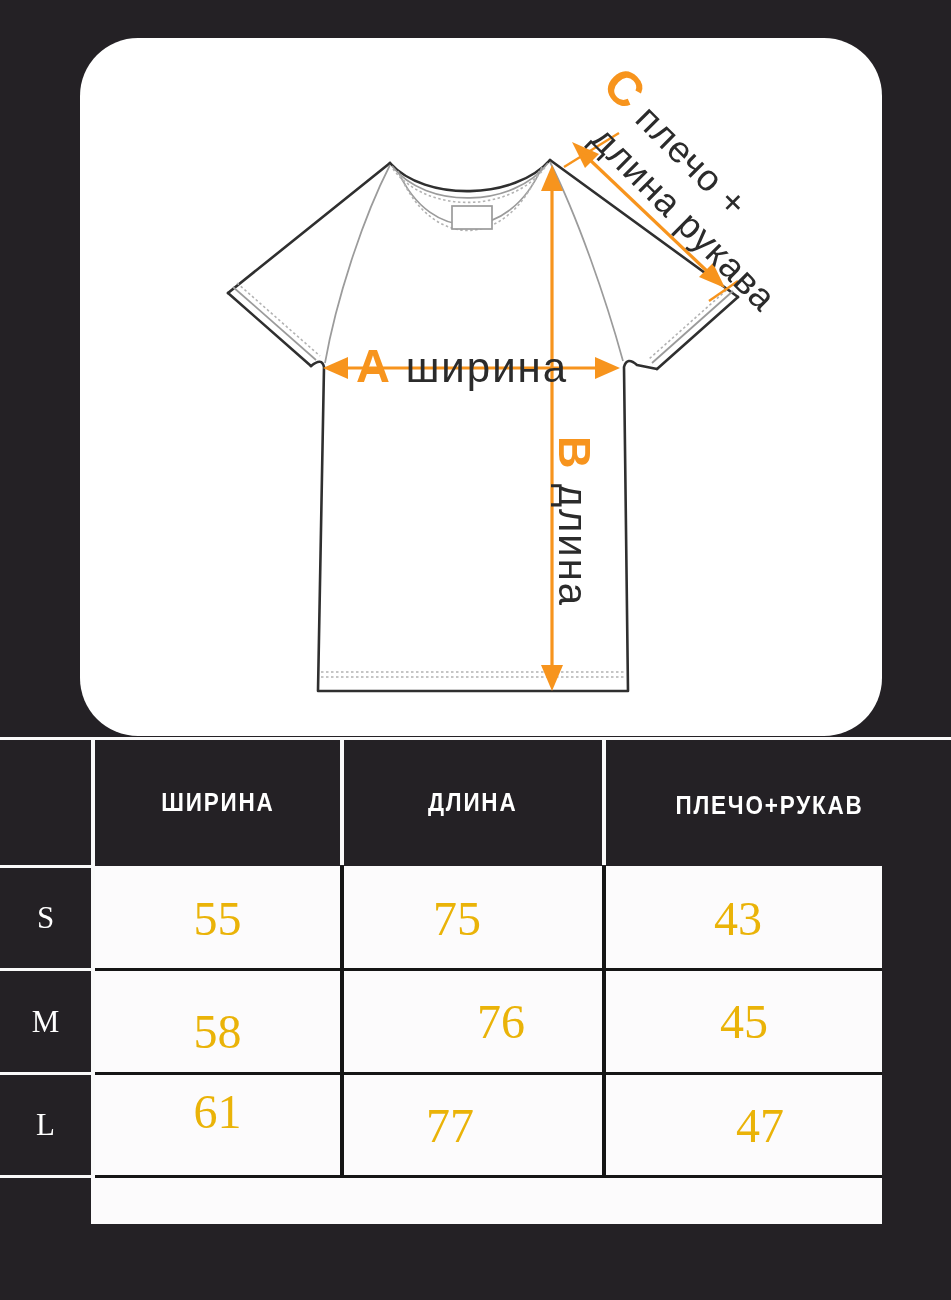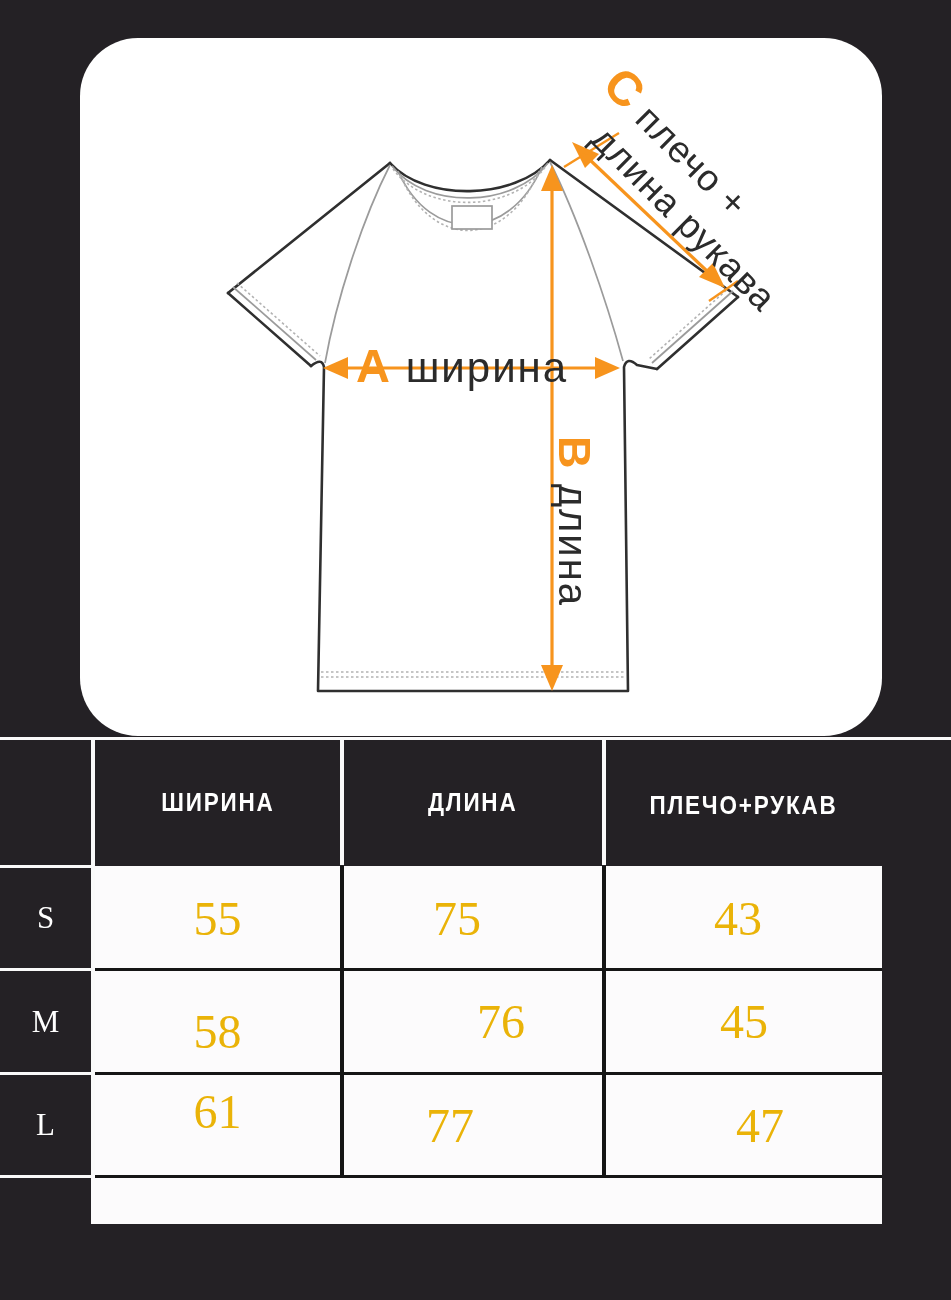--- a/index.html
+++ b/index.html
@@ -149,21 +149,21 @@
     <div class="blackline" style="left:95px;top:1175px;width:787px;height:3px;"></div>
     <div class="blackline" style="left:340px;top:866px;width:4px;height:309px;"></div>
     <div class="blackline" style="left:602px;top:866px;width:4px;height:309px;"></div>
 
     <div class="cell hcell" style="left:95px;top:740px;width:245px;height:125px;">
       <span class="squeeze">ШИРИНА</span>
     </div>
     <div class="cell hcell" style="left:344px;top:740px;width:258px;height:125px;">
       <span class="squeeze">ДЛИНА</span>
     </div>
-    <div class="cell hcell" style="left:606px;top:740px;width:276px;height:130px;">
+    <div class="cell hcell" style="left:632px;top:740px;width:276px;height:130px;">
       <span class="squeeze">ПЛЕЧО+РУКАВ</span>
     </div>
 
     <div class="cell sizelbl" style="left:0;top:868px;width:91px;height:100px;">S</div>
     <div class="cell num" style="left:95px;top:868px;width:245px;height:100px;">55</div>
     <div class="cell num" style="left:328px;top:868px;width:258px;height:100px;">75</div>
     <div class="cell num" style="left:606px;top:868px;width:264px;height:100px;">43</div>
 
     <div class="cell sizelbl" style="left:0;top:971px;width:91px;height:101px;">M</div>
     <div class="cell num" style="left:95px;top:971px;width:245px;height:121px;">58</div>

